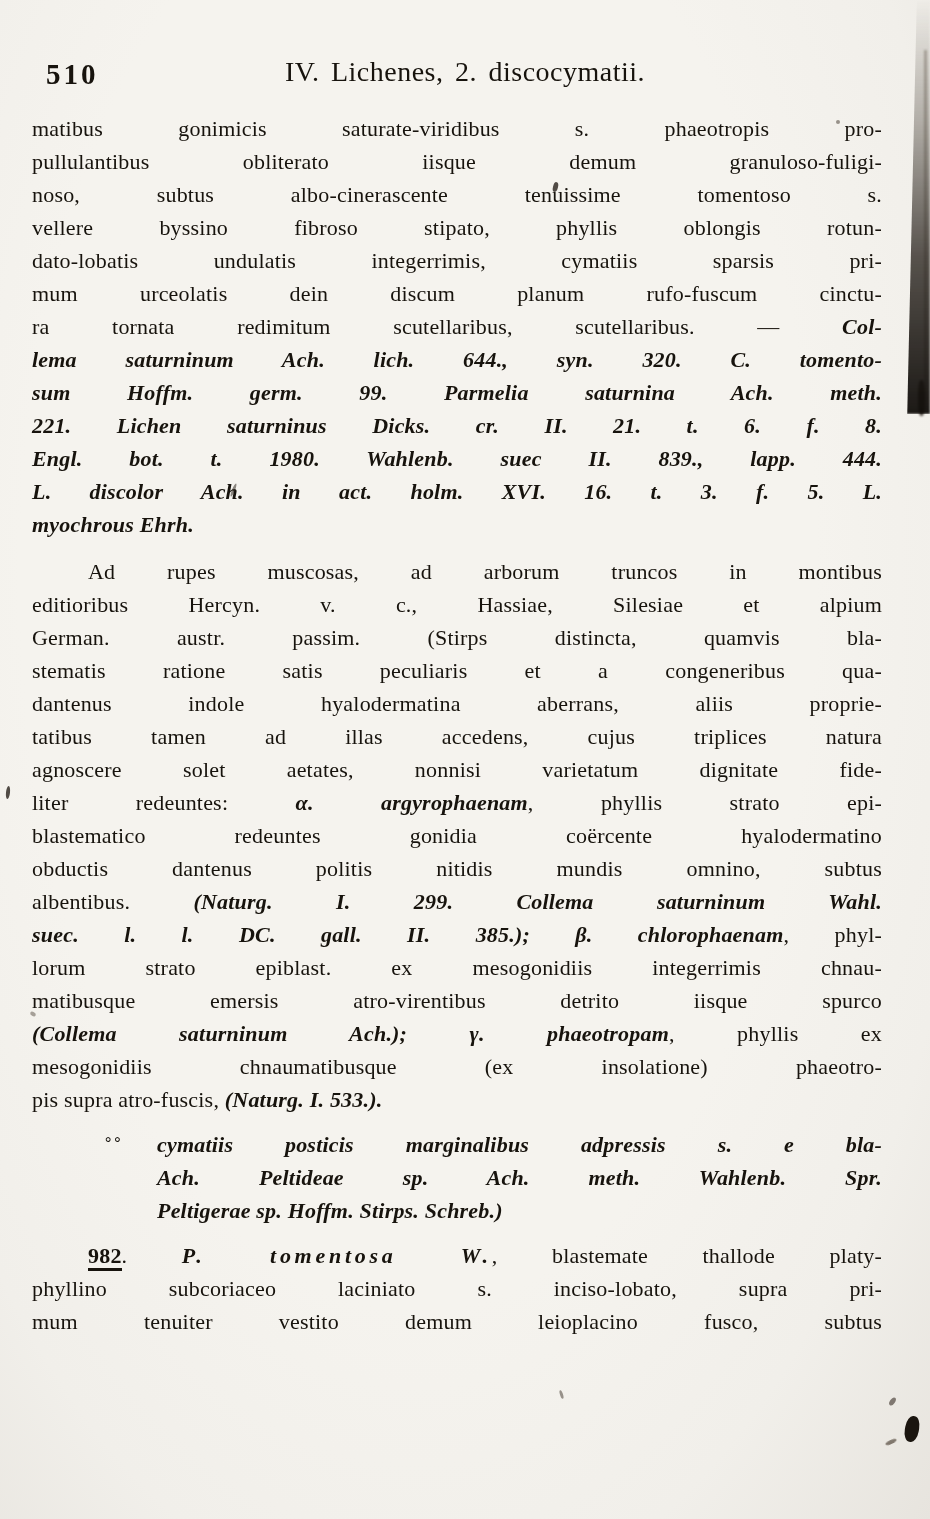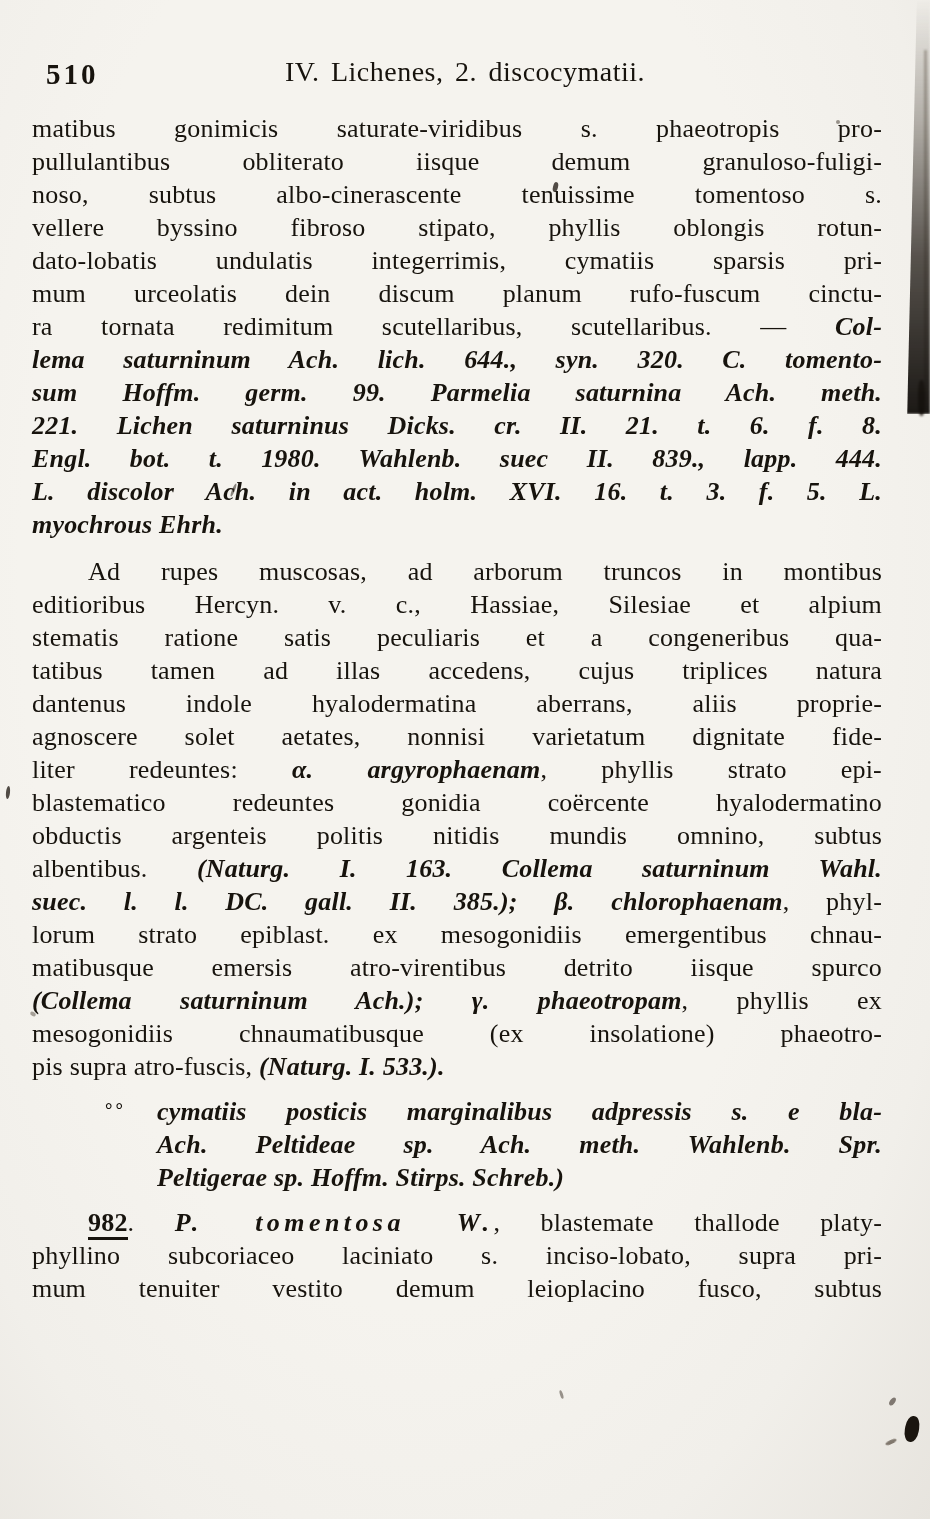--- a/index.html
+++ b/index.html
@@ -28,21 +28,21 @@
     font-size:29px;font-weight:bold;letter-spacing:3px;
   }
   .head-title{
     position:absolute;left:0;right:0;top:0;
     text-align:center;font-size:28px;
     word-spacing:4px;letter-spacing:0.5px;
   }
   
   .text-body{
     position:absolute;top:112px;left:32px;width:850px;
-    font-size:26px;line-height:33px;
+    font-size:22px;line-height:33px;
     letter-spacing:0.2px;
   }
   .para{margin:0;}
   .para.body{margin-top:14px;}
   .para.subnote{margin-top:12px;margin-left:125px;}
   .para.species{margin-top:12px;}
   .line{
     text-align:justify;
     text-align-last:justify;
     position:relative;
@@ -118,30 +118,31 @@
         <div class="line"><span class="seg-it">lema saturninum Ach. lich. 644., syn. 320. C. tomento-</span></div>
         <div class="line"><span class="seg-it">sum Hoffm. germ. 99. Parmelia saturnina Ach. meth.</span></div>
         <div class="line"><span class="seg-it">221. Lichen saturninus Dicks. cr. II. 21. t. 6. f. 8.</span></div>
         <div class="line"><span class="seg-it">Engl. bot. t. 1980. Wahlenb. suec II. 839., lapp. 444.</span></div>
         <div class="line"><span class="seg-it">L. discolor Ach. in act. holm. XVI. 16. t. 3. f. 5. L.</span></div>
         <div class="line last"><span class="seg-it">myochrous Ehrh.</span></div>
       </div>
       <div class="para body">
         <div class="line indent"><span class="seg-r">Ad rupes muscosas, ad arborum truncos in montibus</span></div>
         <div class="line"><span class="seg-r">editioribus Hercyn. v. c., Hassiae, Silesiae et alpium</span></div>
+        <div class="line"><span class="seg-r">German. austr. passim. (Stirps distincta, quamvis bla-</span></div>
         <div class="line"><span class="seg-r">stematis ratione satis peculiaris et a congeneribus qua-</span></div>
+        <div class="line"><span class="seg-r">dantenus indole hyalodermatina aberrans, aliis proprie-</span></div>
         <div class="line"><span class="seg-r">tatibus tamen ad illas accedens, cujus triplices natura</span></div>
-        <div class="line"><span class="seg-r">dantenus indole hyalodermatina aberrans, aliis proprie-</span></div>
         <div class="line"><span class="seg-r">agnoscere solet aetates, nonnisi varietatum dignitate fide-</span></div>
         <div class="line"><span class="seg-r">liter redeuntes: </span><span class="seg-it">α. argyrophaenam</span><span class="seg-r">, phyllis strato epi-</span></div>
         <div class="line"><span class="seg-r">blastematico redeuntes gonidia coërcente hyalodermatino</span></div>
-        <div class="line"><span class="seg-r">obductis argenteis politis nitidis mundis omnino, subtus</span></div>
-        <div class="line"><span class="seg-r">albentibus. </span><span class="seg-it">(Naturg. I. 163. Collema saturninum Wahl.</span></div>
+        <div class="line"><span class="seg-r">obductis dantenus politis nitidis mundis omnino, subtus</span></div>
+        <div class="line"><span class="seg-r">albentibus. </span><span class="seg-it">(Naturg. I. 299. Collema saturninum Wahl.</span></div>
         <div class="line"><span class="seg-it">suec. l. l. DC. gall. II. 385.); β. chlorophaenam</span><span class="seg-r">, phyl-</span></div>
-        <div class="line"><span class="seg-r">lorum strato epiblast. ex mesogonidiis emergentibus chnau-</span></div>
+        <div class="line"><span class="seg-r">lorum strato epiblast. ex mesogonidiis integerrimis chnau-</span></div>
         <div class="line"><span class="seg-r">matibusque emersis atro-virentibus detrito iisque spurco</span></div>
         <div class="line"><span class="seg-it">(Collema saturninum Ach.); γ. phaeotropam</span><span class="seg-r">, phyllis ex</span></div>
         <div class="line"><span class="seg-r">mesogonidiis chnaumatibusque (ex insolatione) phaeotro-</span></div>
         <div class="line last"><span class="seg-r">pis supra atro-fuscis, </span><span class="seg-it">(Naturg. I. 533.).</span></div>
       </div>
       <div class="para subnote">
         <div class="line"><span class="seg-marker">°°</span><span class="seg-it">cymatiis posticis marginalibus adpressis s. e bla-</span></div>
         <div class="line"><span class="seg-it">Ach. Peltideae sp. Ach. meth. Wahlenb. Spr.</span></div>
         <div class="line last"><span class="seg-it">Peltigerae sp. Hoffm. Stirps. Schreb.)</span></div>
       </div>

